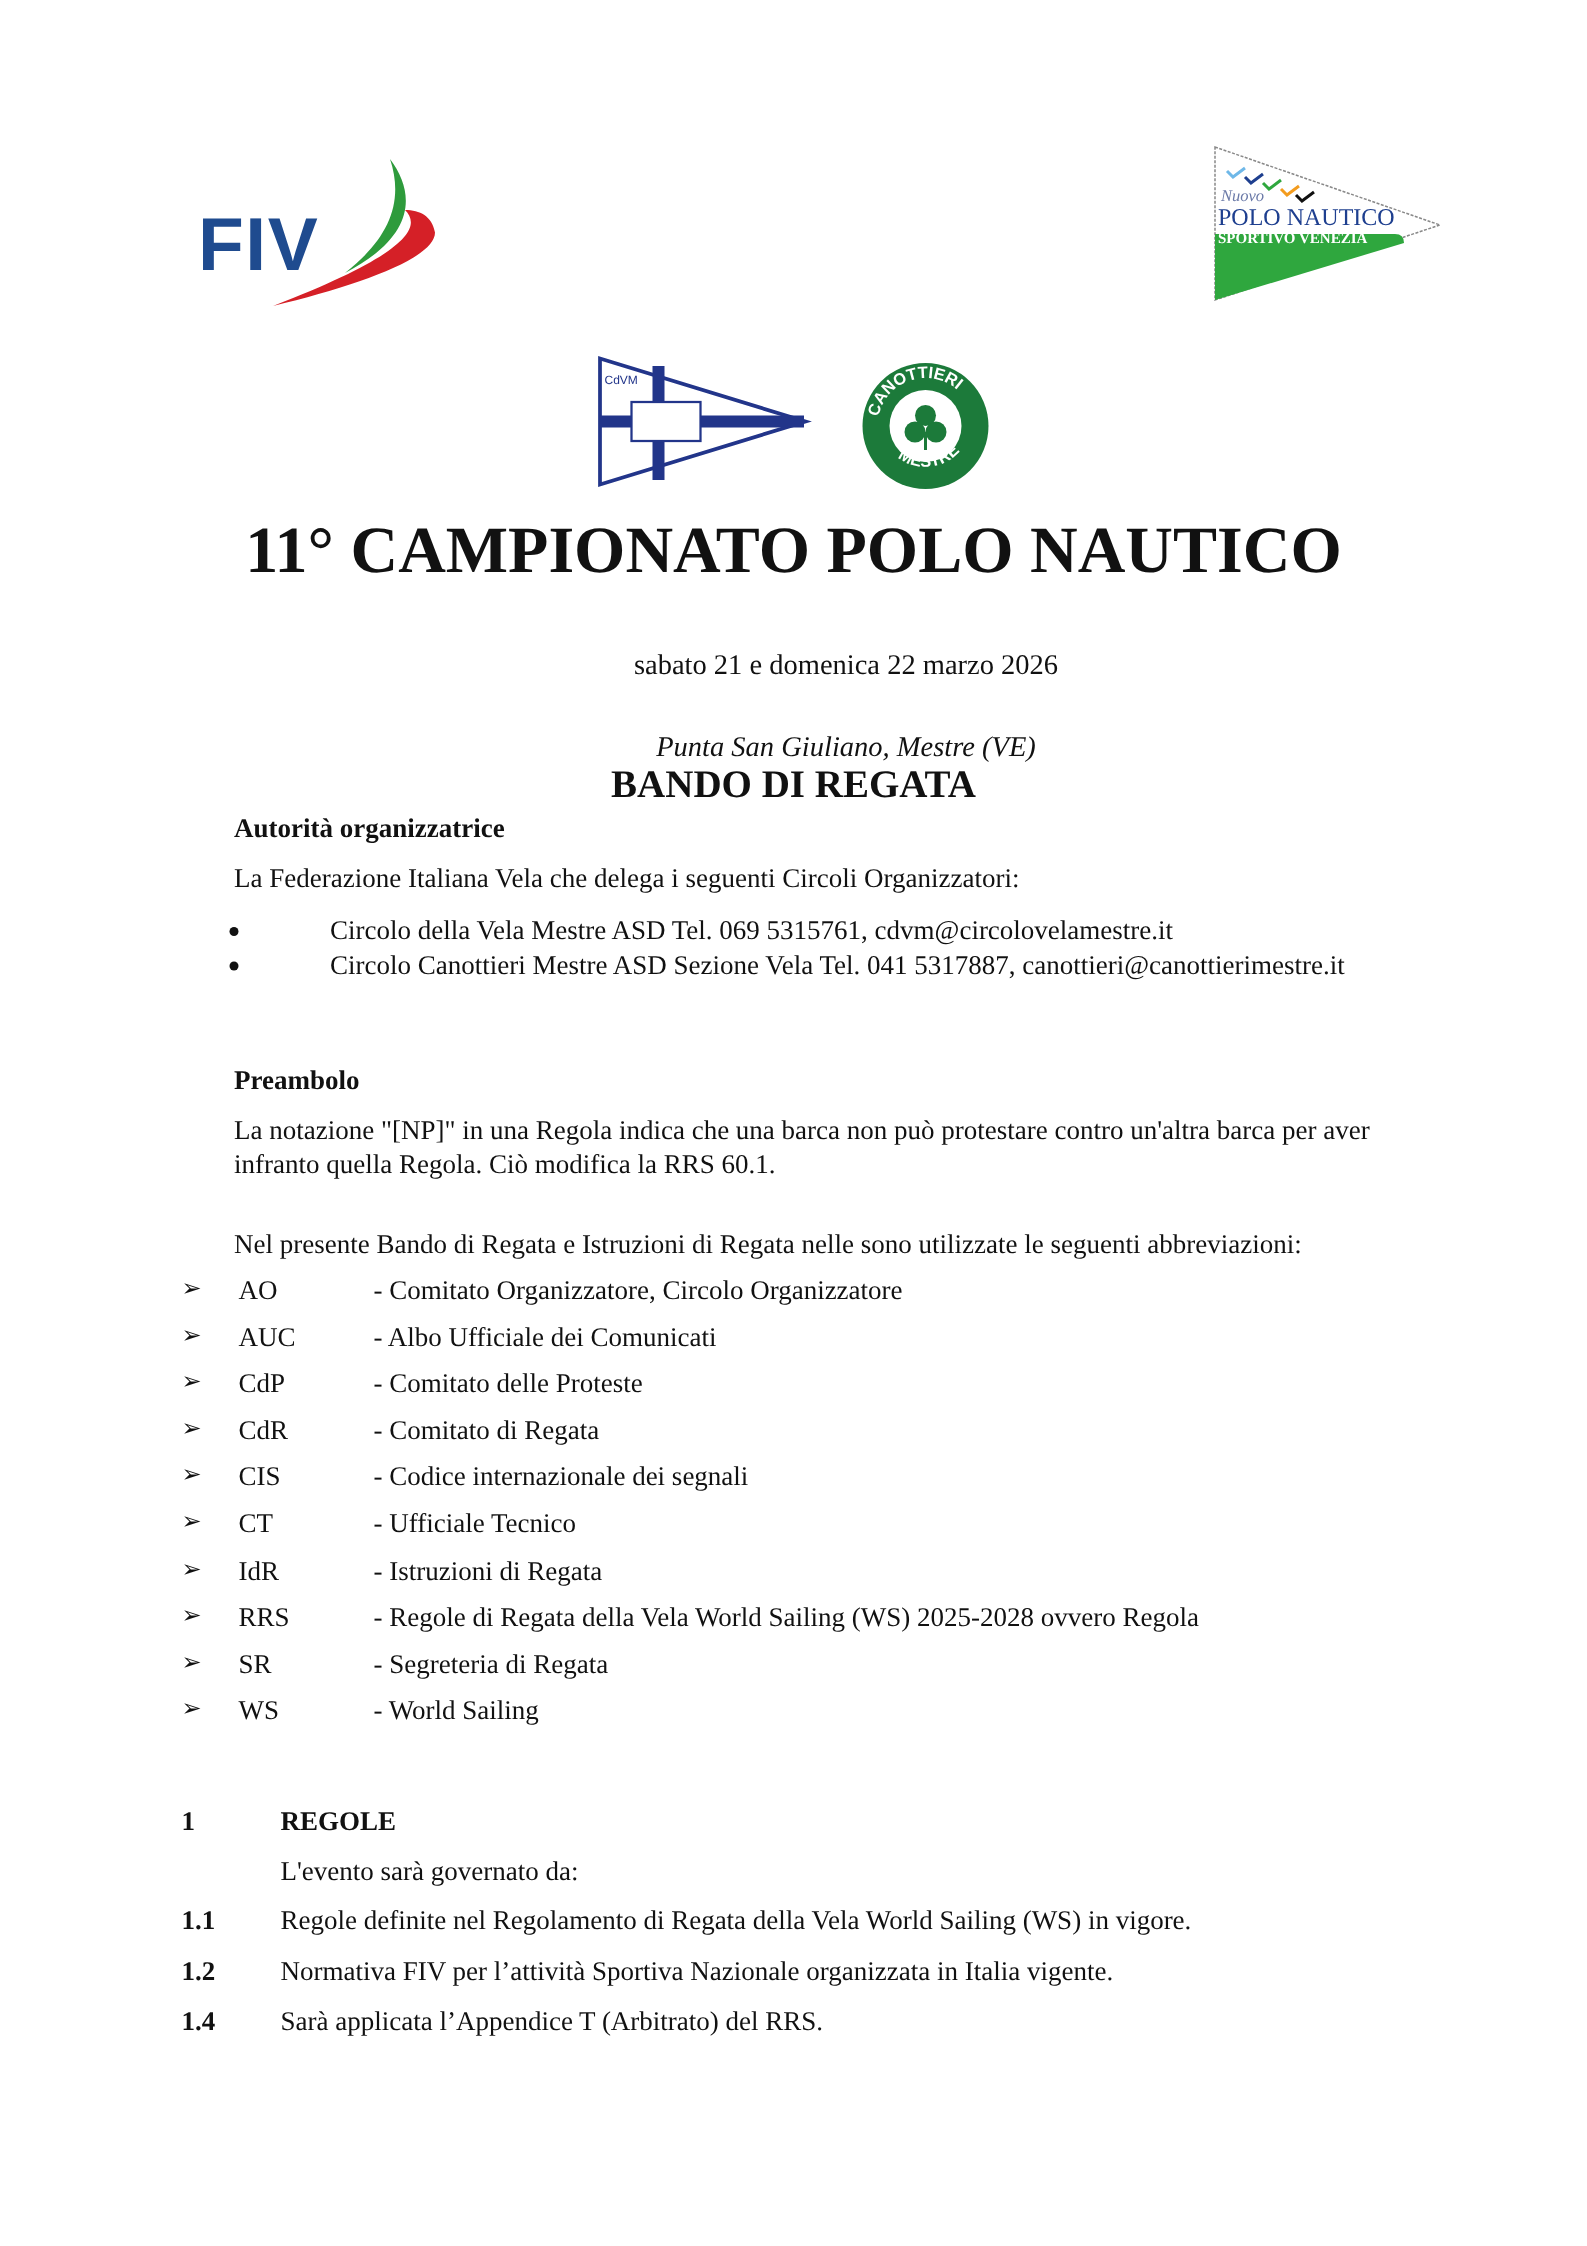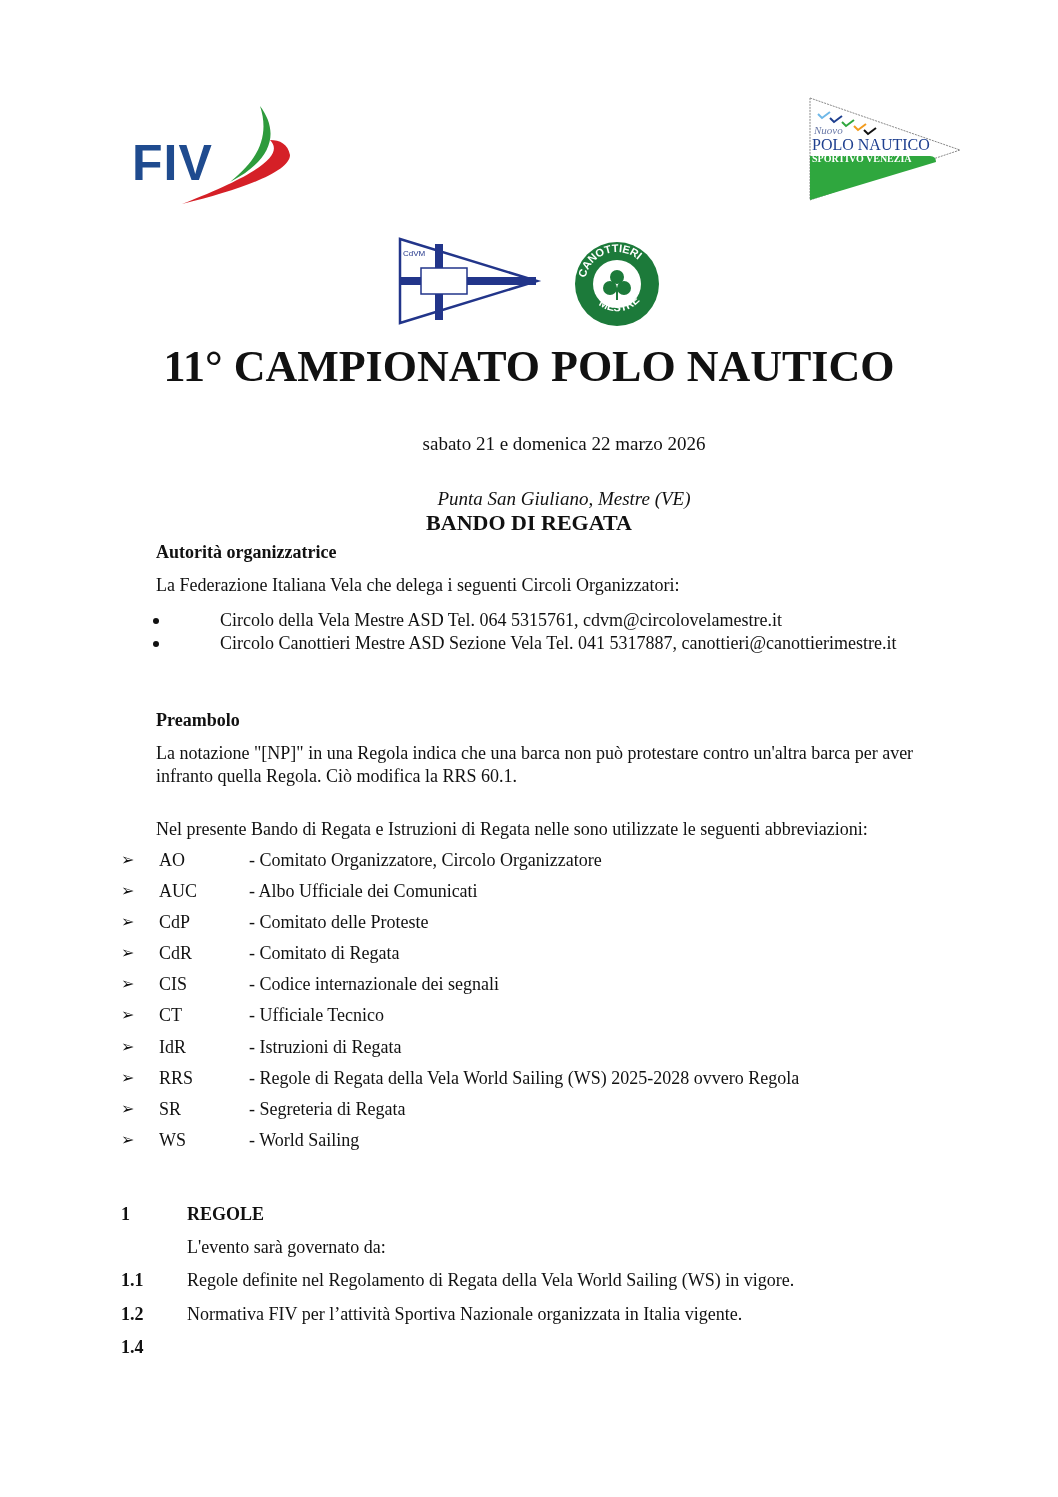--- a/index.html
+++ b/index.html
@@ -8,21 +8,21 @@
       font-family: "Liberation Serif", serif; color: #111;
     }
     .abs { position: absolute; }
     .t { font-size: 18px; line-height: 22px; white-space: nowrap; padding-left: 35px; }
     .b { font-weight: bold; }
     .center { left: 0; width: 1058px; text-align: center; }
 
     #title { top: 340px; font-size: 44px; font-weight: bold; line-height: 54px; }
     #date { top: 433px; font-size: 19px; }
     #place { top: 488px; font-size: 19px; font-style: italic; }
-    #bando { top: 505px; font-size: 22px; font-weight: bold; line-height: 36px; }
+    #bando { top: 505px; font-size: 26px; font-weight: bold; line-height: 36px; }
 
     .bullet-dot { display: inline-block; width: 6px; height: 6px; border-radius: 50%; background: #111; }
     .arrow { font-size: 16px; }
     .abbr-row .code { position: absolute; left: 38px; }
     .abbr-row .desc { position: absolute; left: 128px; }
     .num { position: absolute; left: 0; font-weight: bold; }
     .sec-text { position: absolute; left: 66px; }
   </style>
 </head>
 <body>
@@ -78,21 +78,21 @@
 <div id="title" class="abs center">11° CAMPIONATO POLO NAUTICO</div>
 <div id="date" class="abs center t">sabato 21 e domenica 22 marzo 2026</div>
 <div id="place" class="abs center t">Punta San Giuliano, Mestre (VE)</div>
 <div id="bando" class="abs center">BANDO DI REGATA</div>
 
 <div class="abs t b" style="left:121px; top:541px;">Autorità organizzatrice</div>
 <div class="abs t" style="left:121px; top:574px;">La Federazione Italiana Vela che delega i seguenti Circoli Organizzatori:</div>
 
 <div class="abs" style="left:152px; top:609px; height:22px;">
   <span class="abs bullet-dot" style="left:1px; top:9px;"></span>
-  <span class="abs t" style="left:33px; top:0;">Circolo della Vela Mestre ASD Tel. 064 5315761, cdvm@circolovelamestre.it</span>
+  <span class="abs t" style="left:33px; top:0;">Circolo della Vela Mestre ASD Tel. 069 5315761, cdvm@circolovelamestre.it</span>
 </div>
 <div class="abs" style="left:152px; top:632px; height:22px;">
   <span class="abs bullet-dot" style="left:1px; top:9px;"></span>
   <span class="abs t" style="left:33px; top:0;">Circolo Canottieri Mestre ASD Sezione Vela Tel. 041 5317887, canottieri@canottierimestre.it</span>
 </div>
 
 <div class="abs t b" style="left:121px; top:709px;">Preambolo</div>
 <div class="abs t" style="left:121px; top:742px;">La notazione "[NP]" in una Regola indica che una barca non può protestare contro un'altra barca per aver</div>
 <div class="abs t" style="left:121px; top:765px;">infranto quella Regola. Ciò modifica la RRS 60.1.</div>
 <div class="abs t" style="left:121px; top:818px;">Nel presente Bando di Regata e Istruzioni di Regata nelle sono utilizzate le seguenti abbreviazioni:</div>
@@ -161,14 +161,15 @@
   <div class="abs t" style="top:66px; left:0; width:800px; height:22px;">
     <span class="num">1.1</span>
     <span class="sec-text">Regole definite nel Regolamento di Regata della Vela World Sailing (WS) in vigore.</span>
   </div>
   <div class="abs t" style="top:100px; left:0; width:800px; height:22px;">
     <span class="num">1.2</span>
     <span class="sec-text">Normativa FIV per l’attività Sportiva Nazionale organizzata in Italia vigente.</span>
   </div>
   <div class="abs t" style="top:133px; left:0; width:800px; height:22px;">
     <span class="num">1.4</span>
+    <span class="sec-text">Sarà applicata l’Appendice T (Arbitrato) del RRS.</span>
   </div>
 </div>
 
 </body></html>

